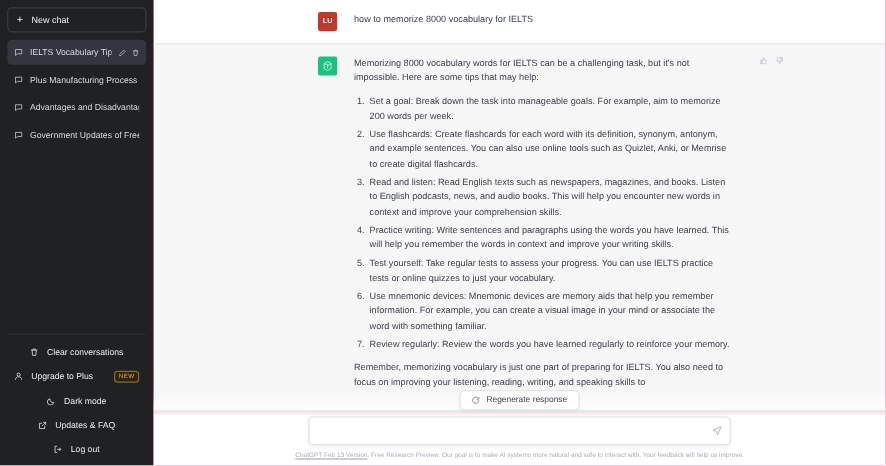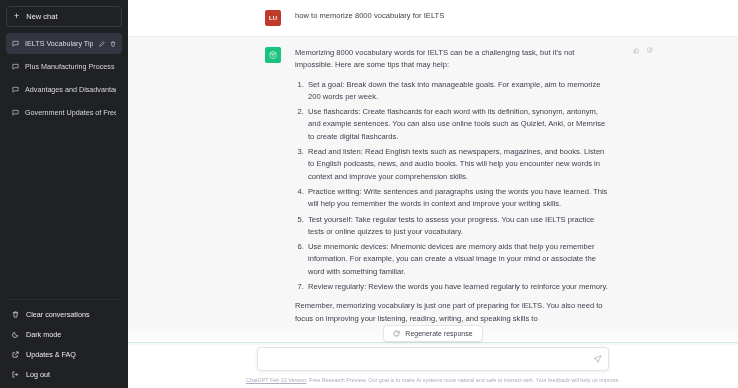--- a/index.html
+++ b/index.html
@@ -59,36 +59,37 @@
     padding-top: 4px;
   }
   .foot-item {
     display: flex; align-items: center; gap: 7px;
     padding: 5.5px 6px;
     color: #ececf1;
     font-size: 7.2px;
     border-radius: 4px;
     cursor: pointer;
     white-space: nowrap;
+    justify-content: center;
   }
   .badge-new {
     margin-left: auto;
     font-size: 5.2px;
     color: #e3b341;
     border: 1px solid #8a6d1f;
     background: #2a2410;
     border-radius: 3px;
     padding: 1px 3px;
     letter-spacing: .3px;
   }
 
   
   .main {
     flex: 1 1 auto; height: 388px;
-    background: #7dd3fc;
+    background: #be185d;
     position: relative;
     display: flex; flex-direction: column;
   }
   .thread { flex: 1 1 auto; overflow: hidden; position: relative; }
 
   .msg { display: flex; padding: 10px 0; }
   .msg-inner {
     display: flex; gap: 14px;
     width: 352px;
     margin: 0 auto;
@@ -235,20 +236,30 @@
 
       <div class="foot-item">
         <span class="ico">
           <svg width="7" height="7" viewBox="0 0 16 16" fill="none" stroke="#ececf1" stroke-width="1.5">
             <path d="M2 4h12M6 4V2h4v2M4 4l1 10h6l1-10"></path>
           </svg>
         </span>
         <span>Clear conversations</span>
       </div>
 
+      <div class="foot-item">
+        <span class="ico">
+          <svg width="7" height="7" viewBox="0 0 16 16" fill="none" stroke="#ececf1" stroke-width="1.5">
+            <circle cx="8" cy="5" r="3"></circle>
+              <path d="M2 15c0-3.3 2.7-6 6-6s6 2.7 6 6"></path>
+          </svg>
+        </span>
+        <span>Upgrade to Plus</span>
+        <span class="badge-new">NEW</span>
+      </div>
 
       <div class="foot-item">
         <span class="ico">
           <svg width="7" height="7" viewBox="0 0 16 16" fill="none" stroke="#ececf1" stroke-width="1.5">
             <path d="M13 10A6 6 0 016 3a6 6 0 107 7z"></path>
           </svg>
         </span>
         <span>Dark mode</span>
       </div>
 

